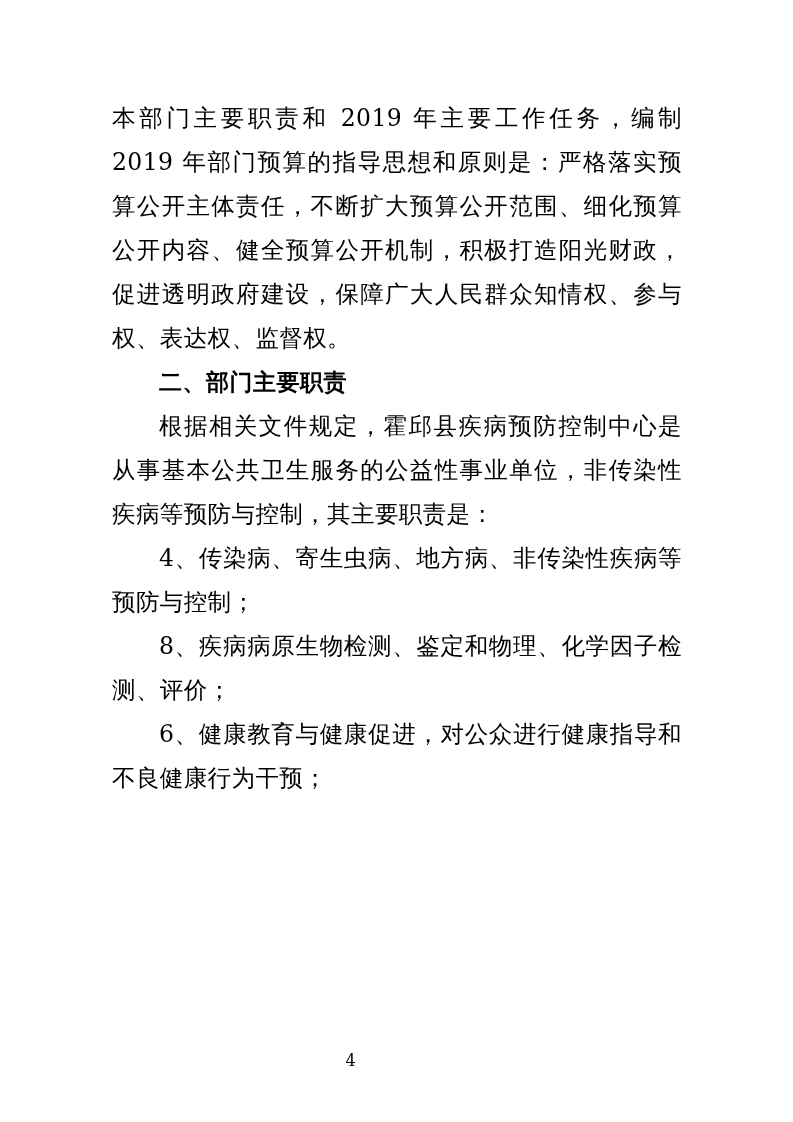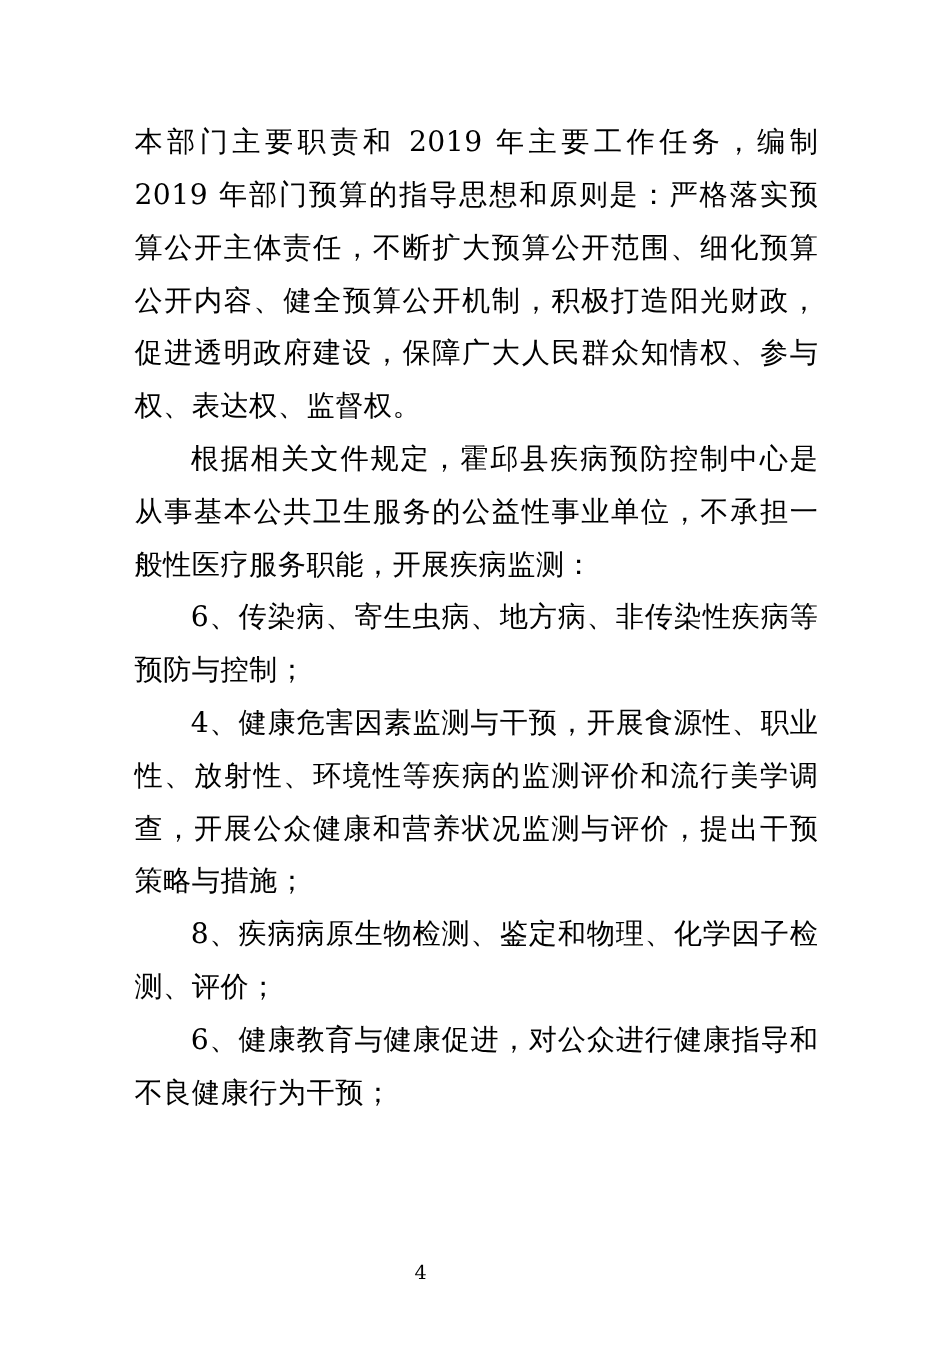--- a/index.html
+++ b/index.html
@@ -59,28 +59,28 @@
   }
 </style>
 </head>
 <body>
 
 <div class="page">
   <div class="doc-body">
 
     <p class="para">本部门主要职责和 2019 年主要工作任务，编制 2019 年部门预算的指导思想和原则是：严格落实预算公开主体责任，不断扩大预算公开范围、细化预算公开内容、健全预算公开机制，积极打造阳光财政，促进透明政府建设，保障广大人民群众知情权、参与权、表达权、监督权。</p>
 
+    <h2 class="heading">二、部门主要职责</h2>
 
-    <p class="para indent">根据相关文件规定，霍邱县疾病预防控制中心是从事基本公共卫生服务的公益性事业单位，不承担一般性医疗服务职能，开展疾病监测：</p>
+    <p class="para indent">根据相关文件规定，霍邱县疾病预防控制中心是从事基本公共卫生服务的公益性事业单位，非传染性疾病等预防与控制，其主要职责是：</p>
 
-    <p class="para indent">6、传染病、寄生虫病、地方病、非传染性疾病等预防与控制；</p>
+    <p class="para indent">4、传染病、寄生虫病、地方病、非传染性疾病等预防与控制；</p>
 
 
 
-    <p class="para indent">4、健康危害因素监测与干预，开展食源性、职业性、放射性、环境性等疾病的监测评价和流行美学调查，开展公众健康和营养状况监测与评价，提出干预策略与措施；</p>
 
     <p class="para indent">8、疾病病原生物检测、鉴定和物理、化学因子检测、评价；</p>
 
     <p class="para indent">6、健康教育与健康促进，对公众进行健康指导和不良健康行为干预；</p>
 
   </div>
 
   <div class="page-number">4</div>
 </div>
 

